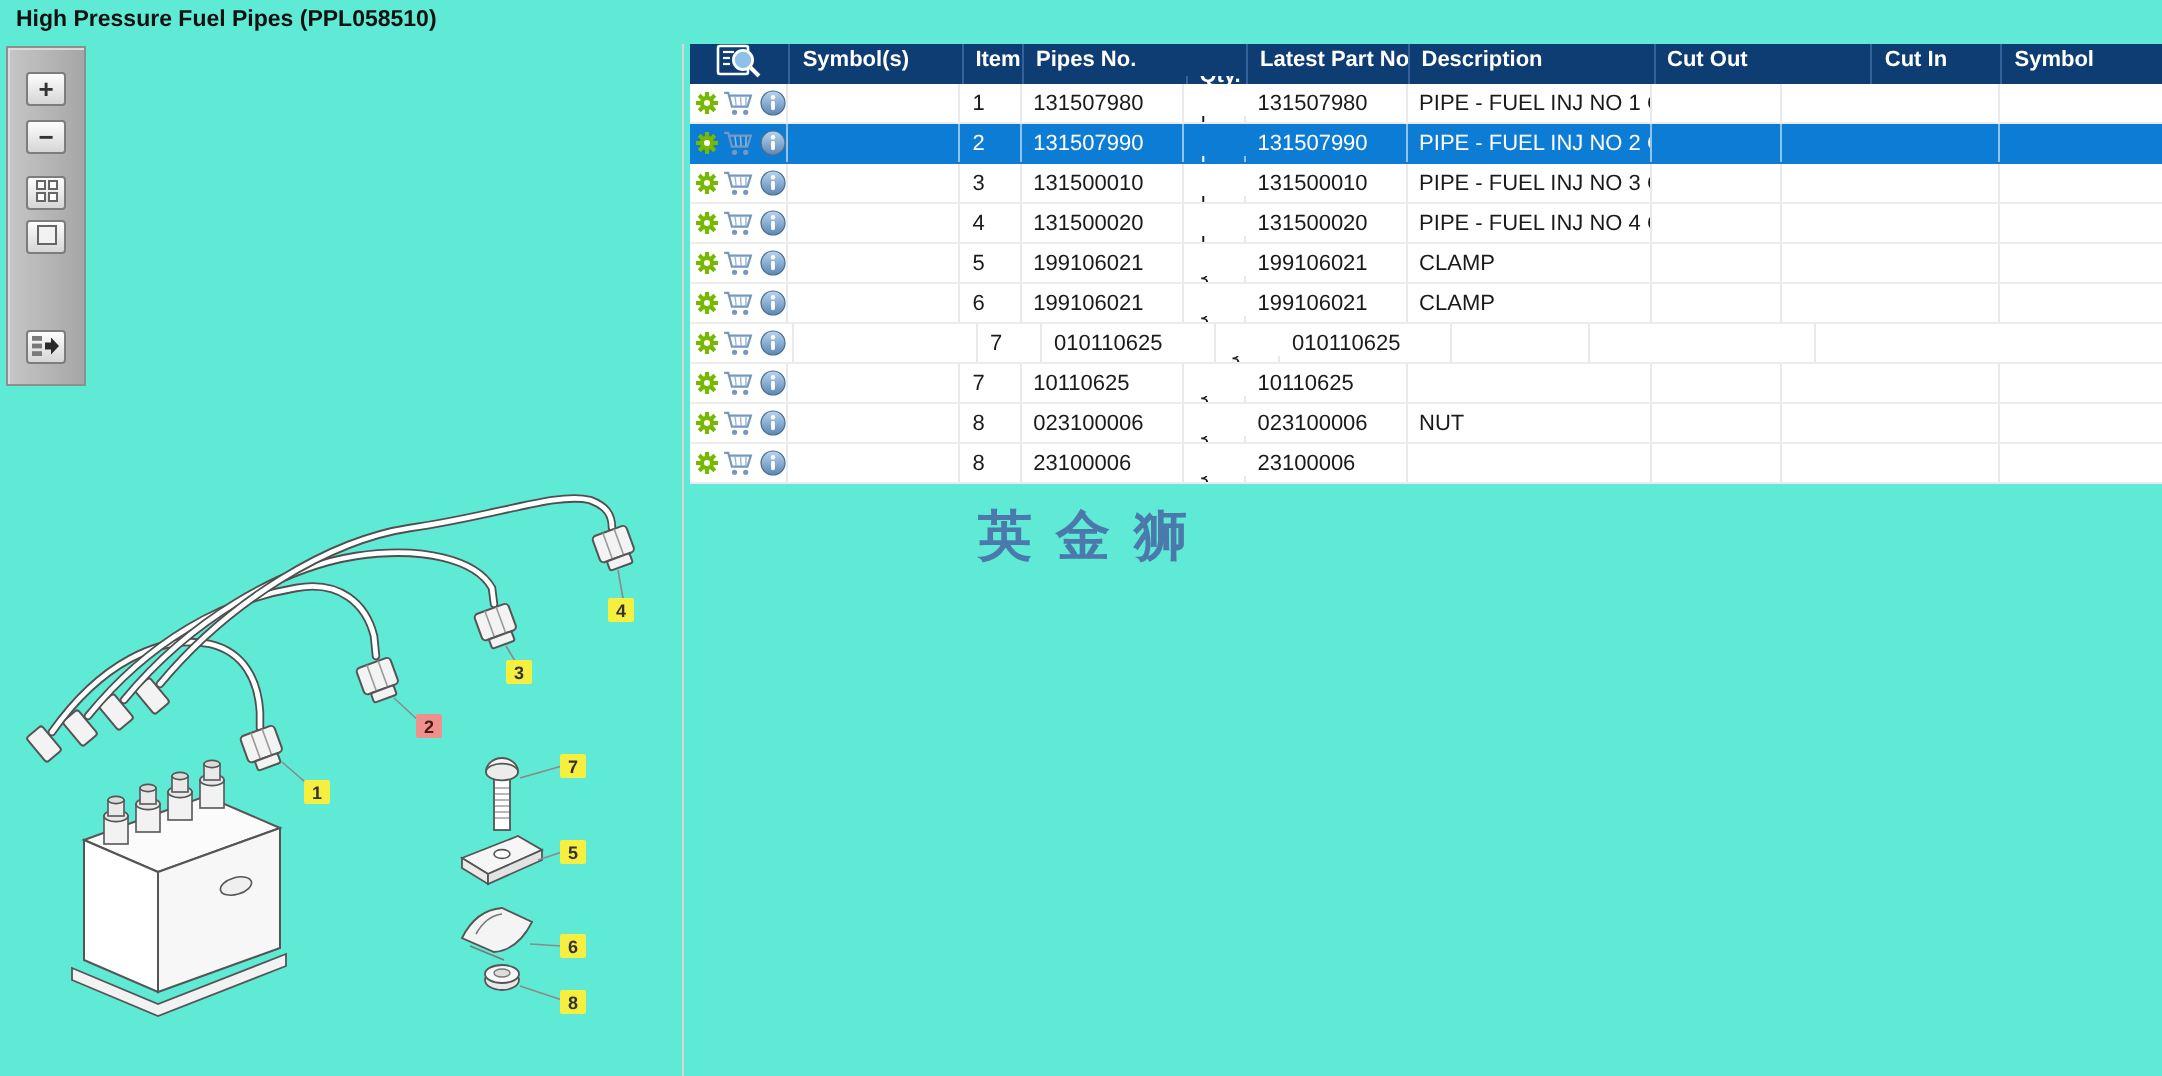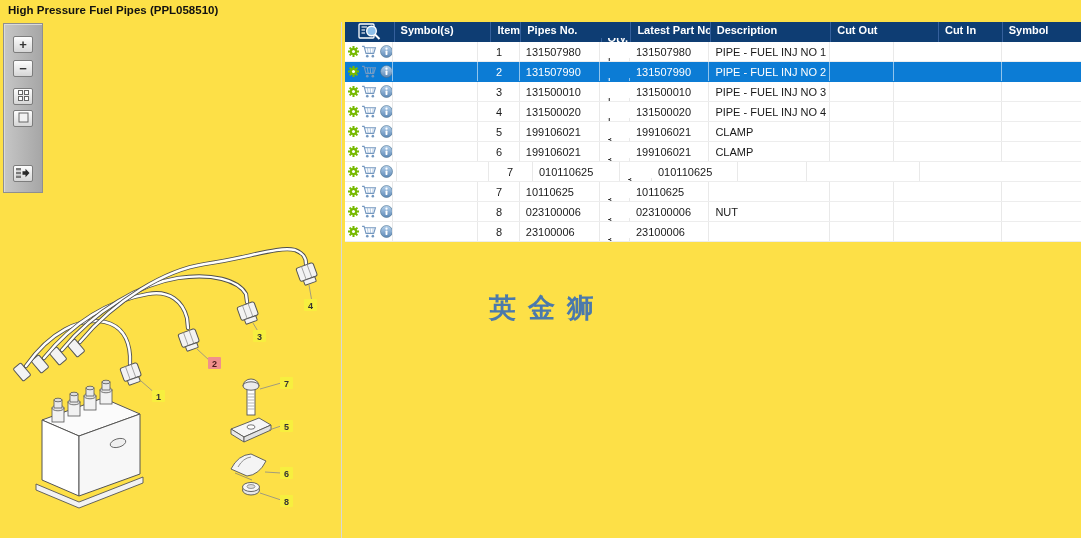--- a/index.html
+++ b/index.html
@@ -6,21 +6,21 @@
     --header-bg:#0e3d73;
     --header-sep:#35609c;
     --selected-bg:#0c7cd5;
     --accent-green:#76b900;
     --watermark:#4b79ab;
     --grid-line:#e9e9e9;
   }
   *{box-sizing:border-box;margin:0;padding:0;}
   html,body{width:1081px;height:538px;background:#fff;overflow:hidden;
     font-family:"Liberation Sans",sans-serif;-webkit-font-smoothing:antialiased;}
-  .app{position:relative;width:1081px;height:538px;background:#fde047;}
+  .app{position:relative;width:1081px;height:538px;background:#5eead4;}
 
   .page-title{position:absolute;left:8px;top:4px;font-size:11.5px;font-weight:bold;color:#111;}
 
   
   .toolbar{position:absolute;left:3px;top:23px;width:40px;height:170px;
     background:linear-gradient(90deg,#c6c6c6,#a6a6a6);
     border:1px solid #8f8f8f;box-shadow:inset 1px 1px 0 #dadada;}
   .tb-btn{position:absolute;left:9px;width:20px;height:17px;
     background:linear-gradient(#fdfdfd,#d6d6d6);border:1px solid #7d7d7d;border-radius:2px;
     display:flex;align-items:center;justify-content:center;
@@ -49,37 +49,37 @@
   .thead{display:flex;height:20px;background:var(--header-bg);color:#fff;font-weight:bold;}
   .th{display:flex;align-items:center;padding:0 0 4px 6px;border-left:1px solid var(--header-sep);
     white-space:nowrap;overflow:hidden;cursor:default;}
   .th:first-child{border-left:none;justify-content:flex-end;padding:0 12px 0 0;}
   .tr{display:flex;height:20px;background:#fff;border-bottom:1px solid #ededed;cursor:default;}
   .td{display:flex;align-items:center;padding-left:6px;border-right:1px solid var(--grid-line);
     white-space:nowrap;overflow:hidden;}
   .td:last-child{border-right:none;}
   .col-icons{width:52px;}
   .col-symbols{width:92px;}
-  .col-item{width:32px;margin-left:12px;}
+  .col-item{width:32px;}
   .col-parts{width:87px;}
   .col-qty{width:32px;margin-top:16px;}
   .col-latest{width:86px;}
   .col-desc{width:131px;}
   .col-cutout{width:69px;}
   .col-cutin{width:69px;margin-left:44px;}
   .col-comment{width:86px;}
   .td.col-icons{padding-left:3px;gap:2px;}
   .tr.selected{background:var(--selected-bg);color:#fff;border-bottom-color:var(--selected-bg);}
   .tr.selected .td{border-right-color:rgba(255,255,255,.55);}
   .row-icon{display:inline-flex;align-items:center;justify-content:center;cursor:pointer;}
   .gear-fill{fill:var(--accent-green);}
 
   
   .watermark{position:absolute;left:489px;top:250px;font-size:27px;font-weight:bold;
-    color:var(--watermark);letter-spacing:12px;white-space:nowrap;margin-top:40px;}
+    color:var(--watermark);letter-spacing:12px;white-space:nowrap;}
 </style>
 </head>
 <body>
 
 <div class="app">
 
   <div class="page-title">High Pressure Fuel Pipes (PPL058510)</div>
 
   <div class="toolbar">
     <div class="tb-btn tb-zoom-in">+</div>

